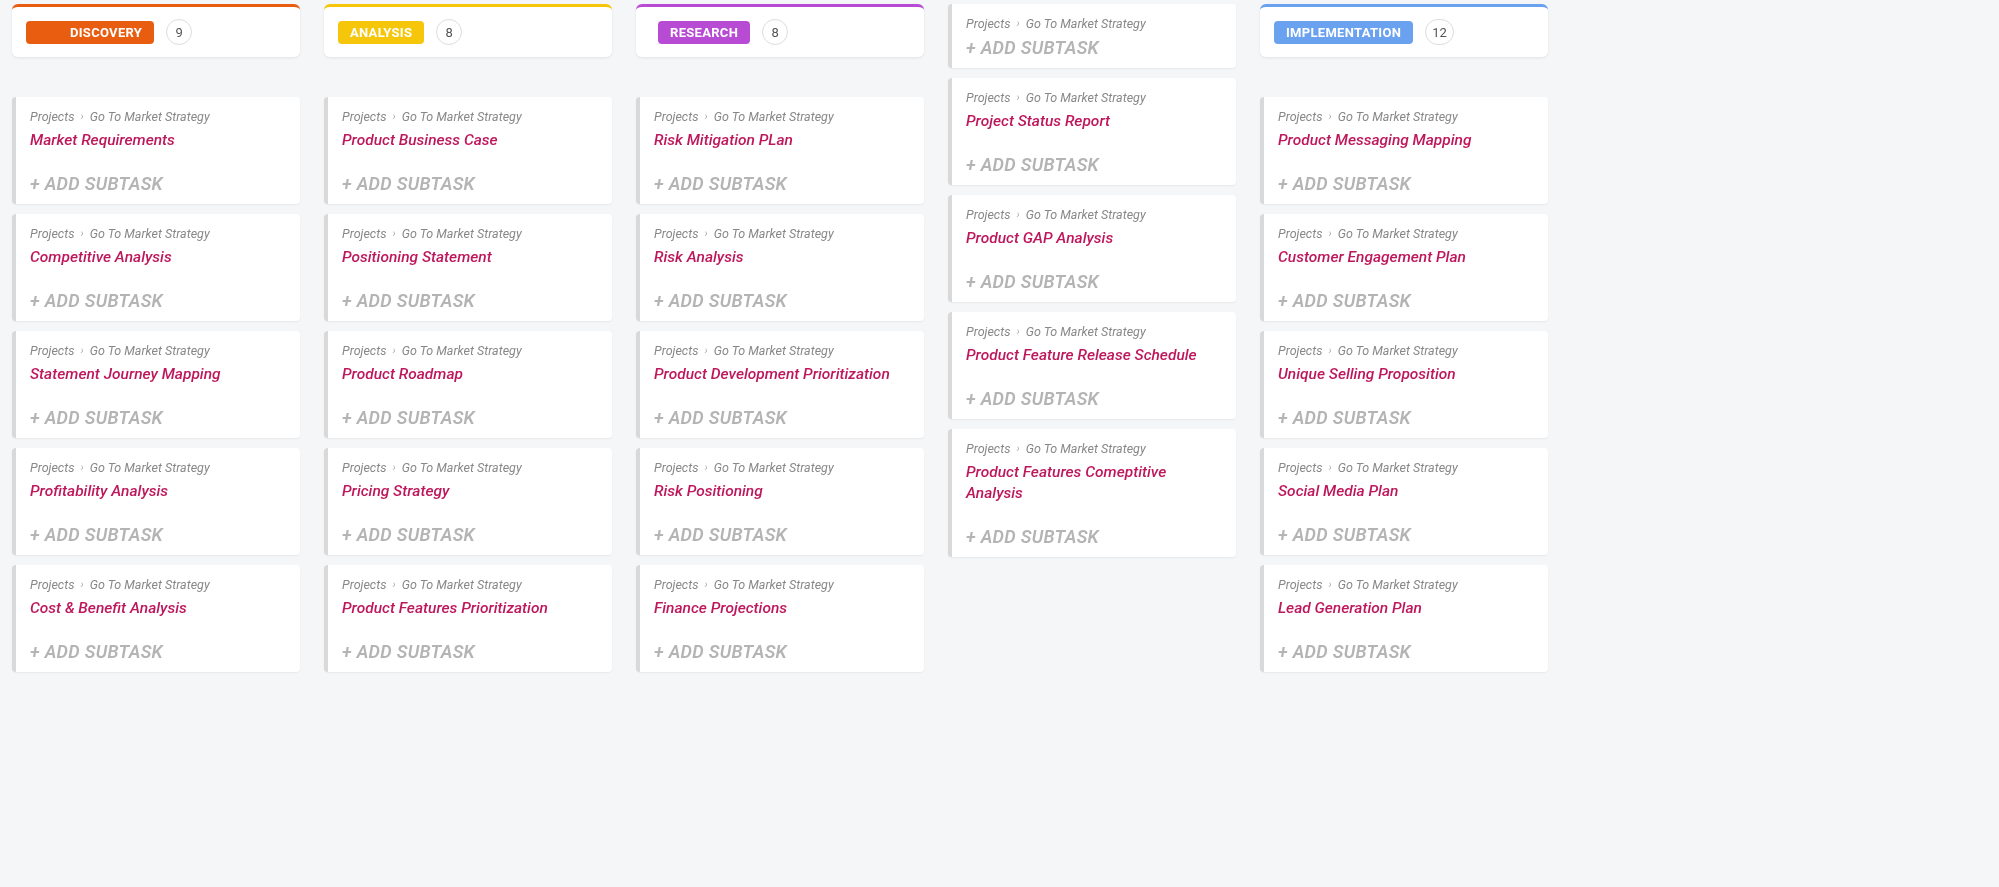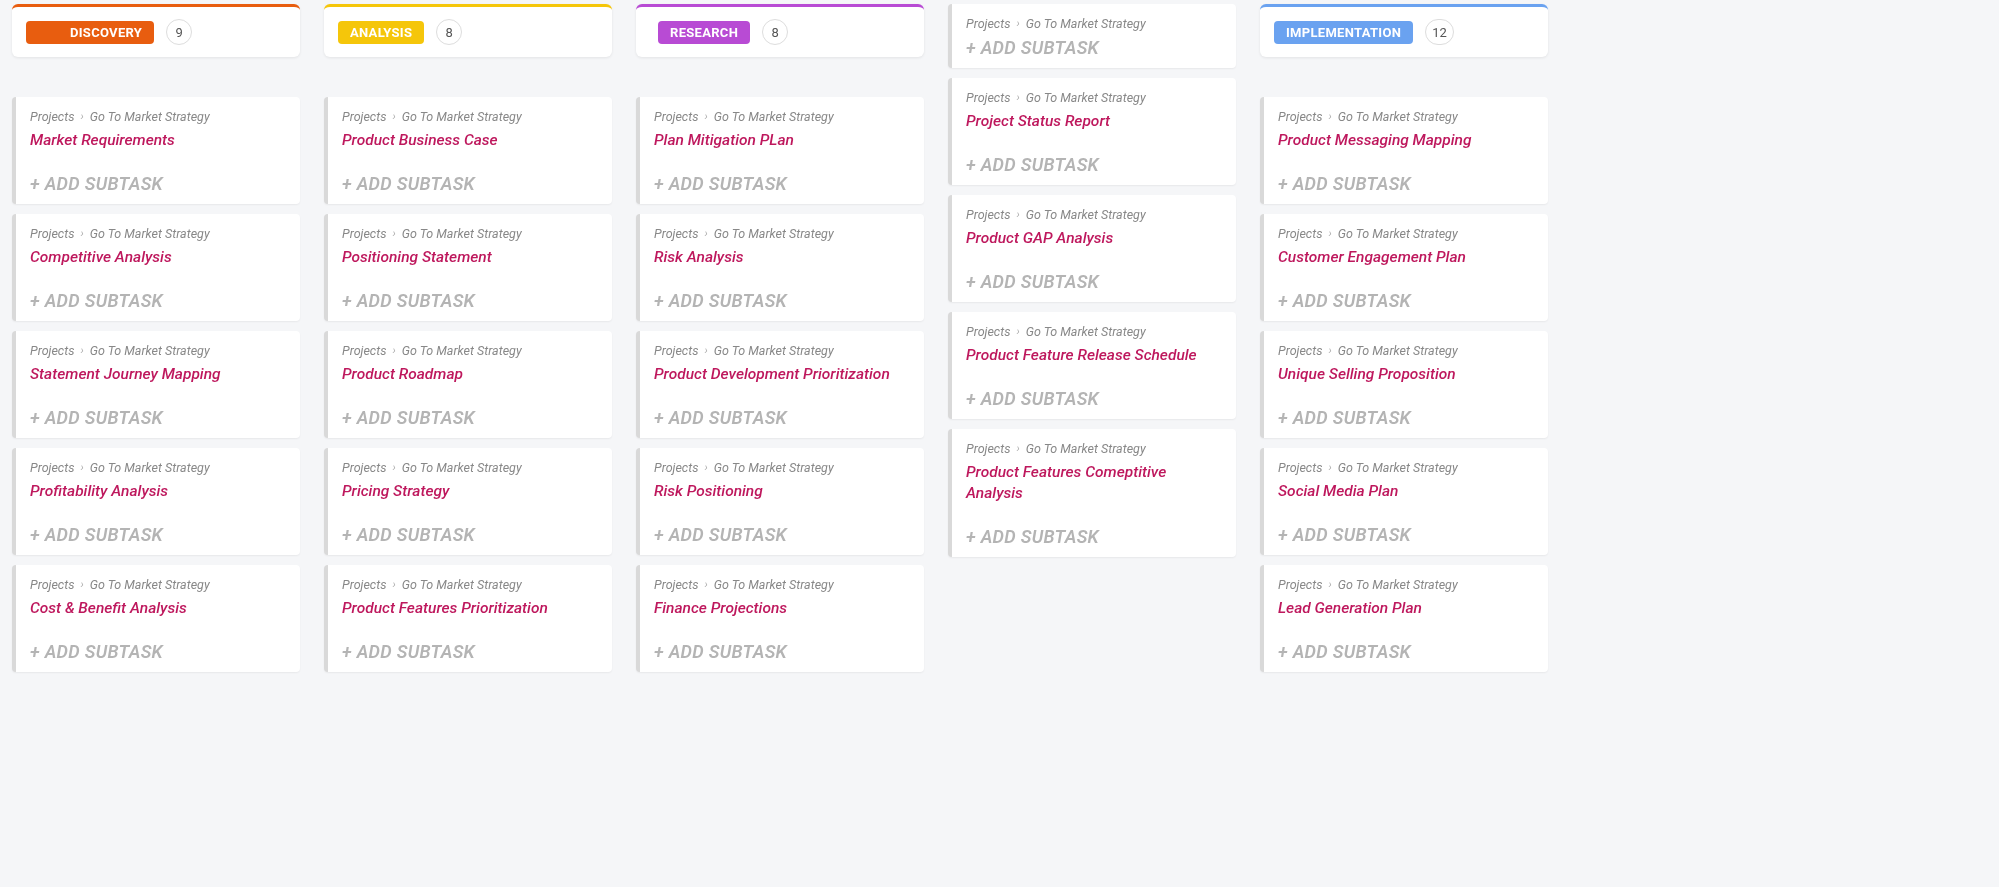--- a/index.html
+++ b/index.html
@@ -203,21 +203,21 @@
         <span class="pill" style="background: rgb(184, 75, 212); margin-left: 8px;">RESEARCH</span>
         <span class="count">8</span>
       </div>
       <div class="cards">
         <div class="card">
           <div class="breadcrumb">
             <span>Projects</span>
             <span class="chev">›</span>
             <span>Go To Market Strategy</span>
           </div>
-          <div class="card-title">Plan Mitigation PLan</div>
+          <div class="card-title">Risk Mitigation PLan</div>
           <div class="add-subtask">+ ADD SUBTASK</div>
         </div>
         <div class="card">
           <div class="breadcrumb">
             <span>Projects</span>
             <span class="chev">›</span>
             <span>Go To Market Strategy</span>
           </div>
           <div class="card-title">Risk Analysis</div>
           <div class="add-subtask">+ ADD SUBTASK</div>

